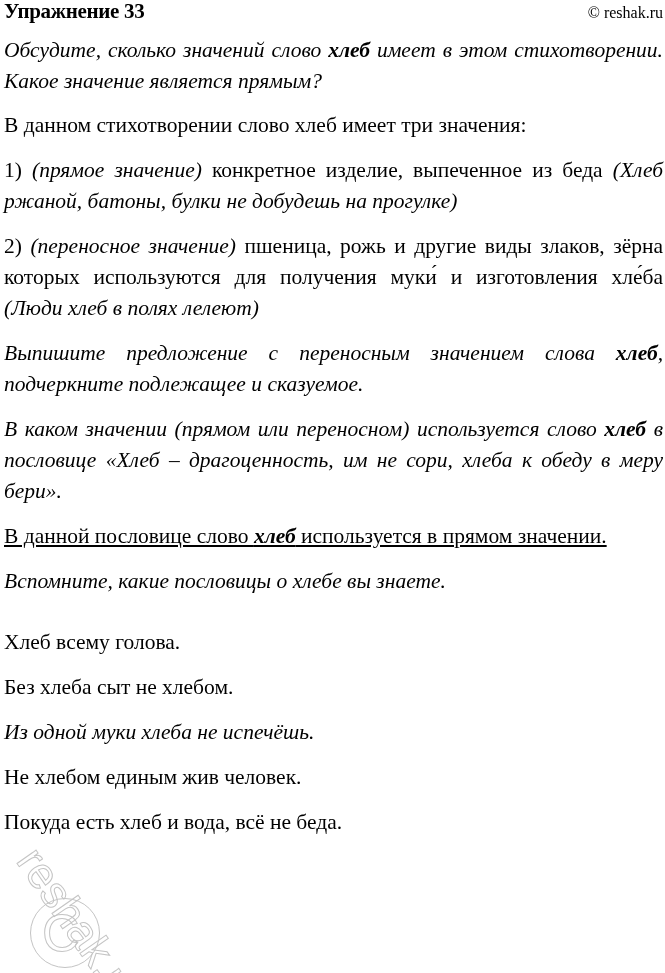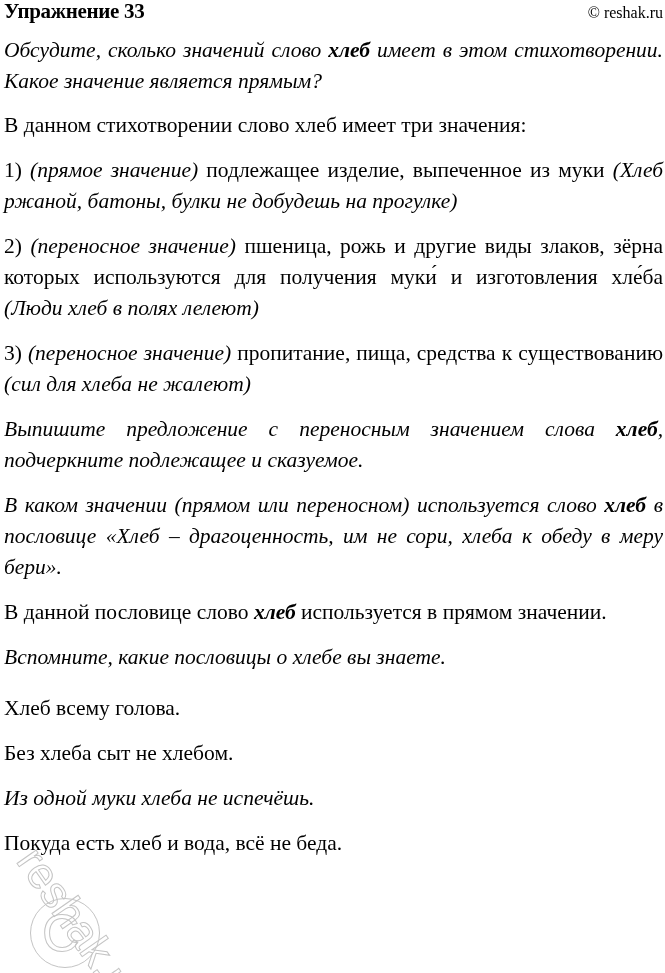--- a/index.html
+++ b/index.html
@@ -120,38 +120,38 @@
 
   <div class="header">
     <span class="title">Упражнение 33</span>
     <span class="copyright">© reshak.ru</span>
   </div>
 
   <p class="j i" style="margin-top:13px;"><span>Обсудите, сколько значений слово </span><span class="b">хлеб</span><span> имеет в этом стихотворении. Какое значение является прямым?</span></p>
 
   <p style="margin-top:13px;">В данном стихотворении слово хлеб имеет три значения:</p>
 
-  <p class="j" style="margin-top:14px;"><span>1)</span> <span class="i">(прямое значение)</span><span> подлежащее изделие, выпеченное из муки </span><span class="i">(Хлеб ржаной, батоны, булки не добудешь на прогулке)</span></p>
+  <p class="j" style="margin-top:14px;"><span>1)</span> <span class="i">(прямое значение)</span><span> конкретное изделие, выпеченное из беда </span><span class="i">(Хлеб ржаной, батоны, булки не добудешь на прогулке)</span></p>
 
   <p class="j" style="margin-top:14px;"><span>2)</span> <span class="i">(переносное значение)</span><span> пшеница, рожь и другие виды злаков, зёрна которых используются для получения муки́ и изготовления хле́ба </span><span class="i">(Люди хлеб в полях лелеют)</span></p>
 
-  <p class="j" style="margin-top:14px;"><span>3)</span> <span class="i">(переносное значение)</span><span> пропитание, пища, средства к существованию </span><span class="i">(сил для хлеба не жалеют)</span></p>
 
   <p class="j i" style="margin-top:14px;"><span>Выпишите предложение с переносным значением слова </span><span class="b">хлеб</span><span>, подчеркните подлежащее и сказуемое.</span></p>
 
 
   <p class="j i" style="margin-top:14px;"><span>В каком значении (прямом или переносном) используется слово </span><span class="b">хлеб</span><span> в пословице «Хлеб – драгоценность, им не сори, хлеба к обеду в меру бери».</span></p>
 
-  <p style="margin-top:14px;"><span>В данной пословице слово </span><span class="b i">хлеб</span><span> используется в прямом значении.</span></p>
+  <p style="margin-top:14px;text-decoration:underline;"><span>В данной пословице слово </span><span class="b i">хлеб</span><span> используется в прямом значении.</span></p>
 
   <p class="i" style="margin-top:14px;">Вспомните, какие пословицы о хлебе вы знаете.</p>
 
-  <p style="margin-top:20px;">Хлеб всему голова.</p>
+  <p style="margin-top:30px;">Хлеб всему голова.</p>
   <p style="margin-top:14px;">Без хлеба сыт не хлебом.</p>
   <p style="margin-top:14px;font-style:italic;">Из одной муки хлеба не испечёшь.</p>
+  <p style="margin-top:14px;">Не хлебом единым жив человек.</p>
   <p style="margin-top:14px;">Покуда есть хлеб и вода, всё не беда.</p>
 
   <div class="watermark">
     <span class="wm-text">reshak.ru</span>
     <span class="wm-circle"></span>
     <span class="wm-c">C</span>
   </div>
 
 </div>
 

